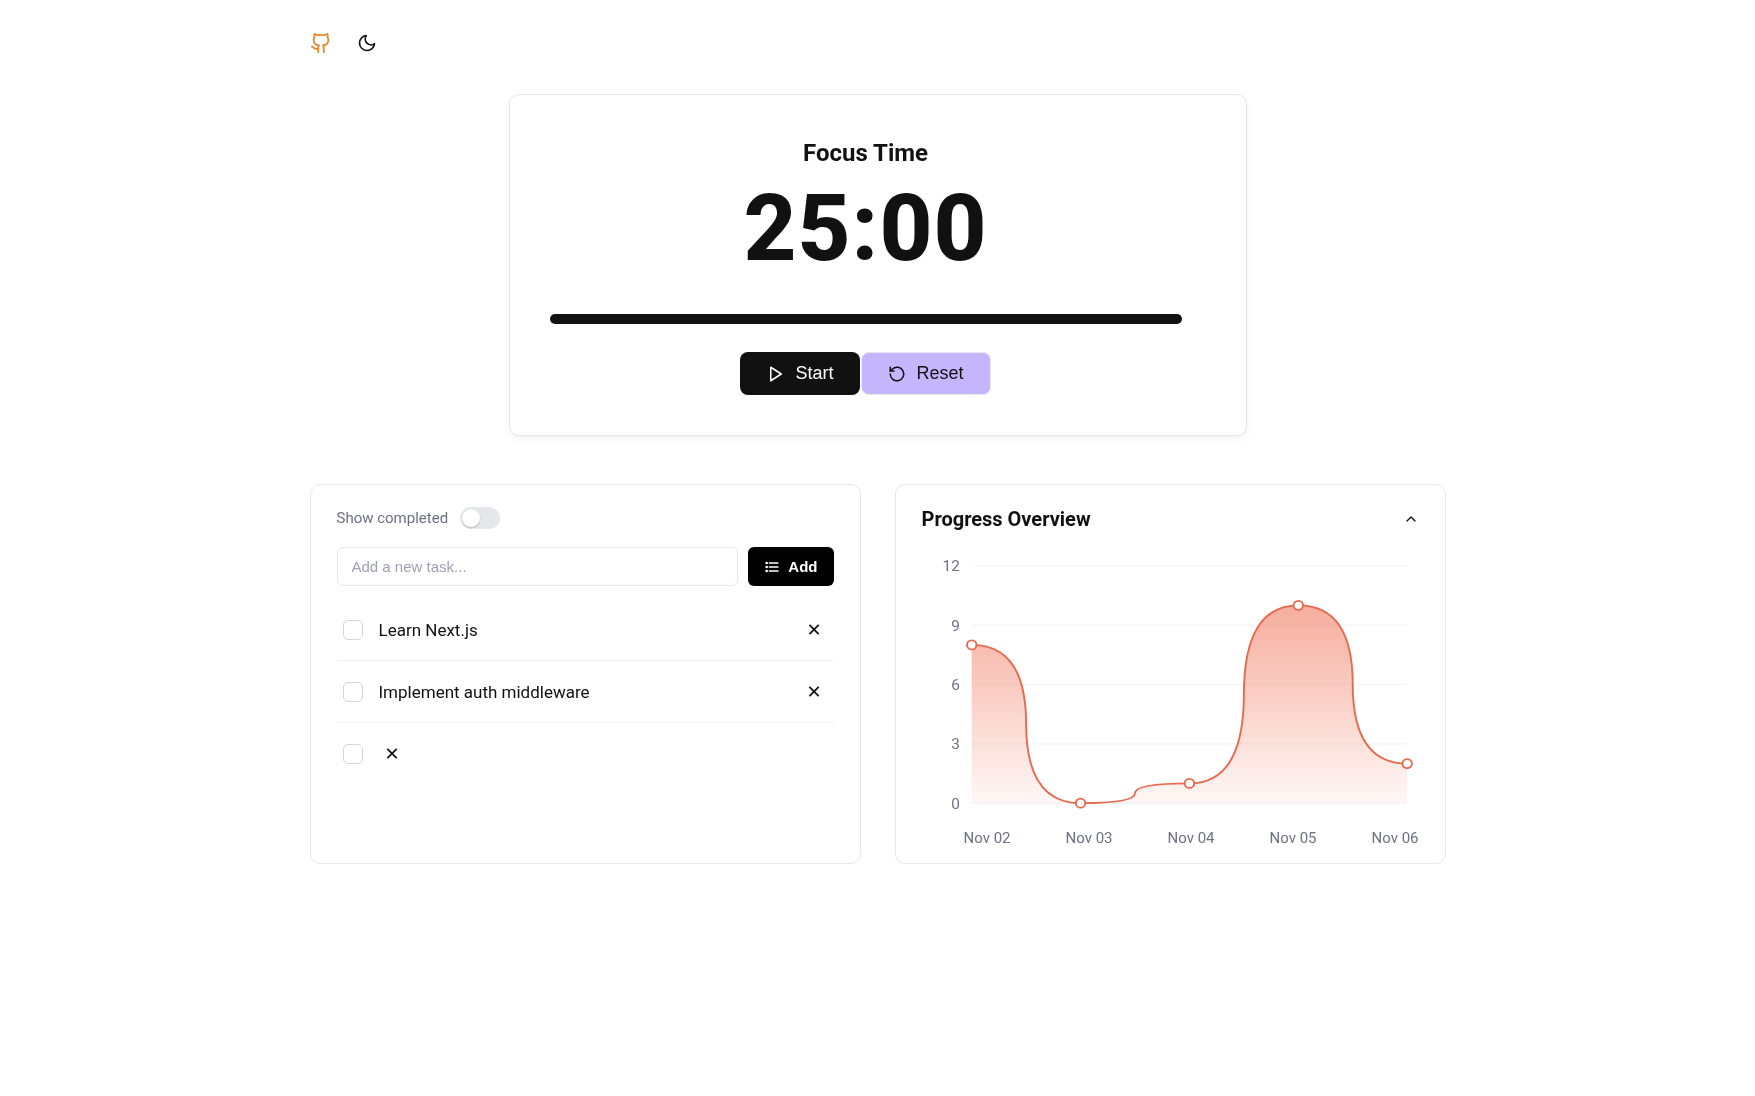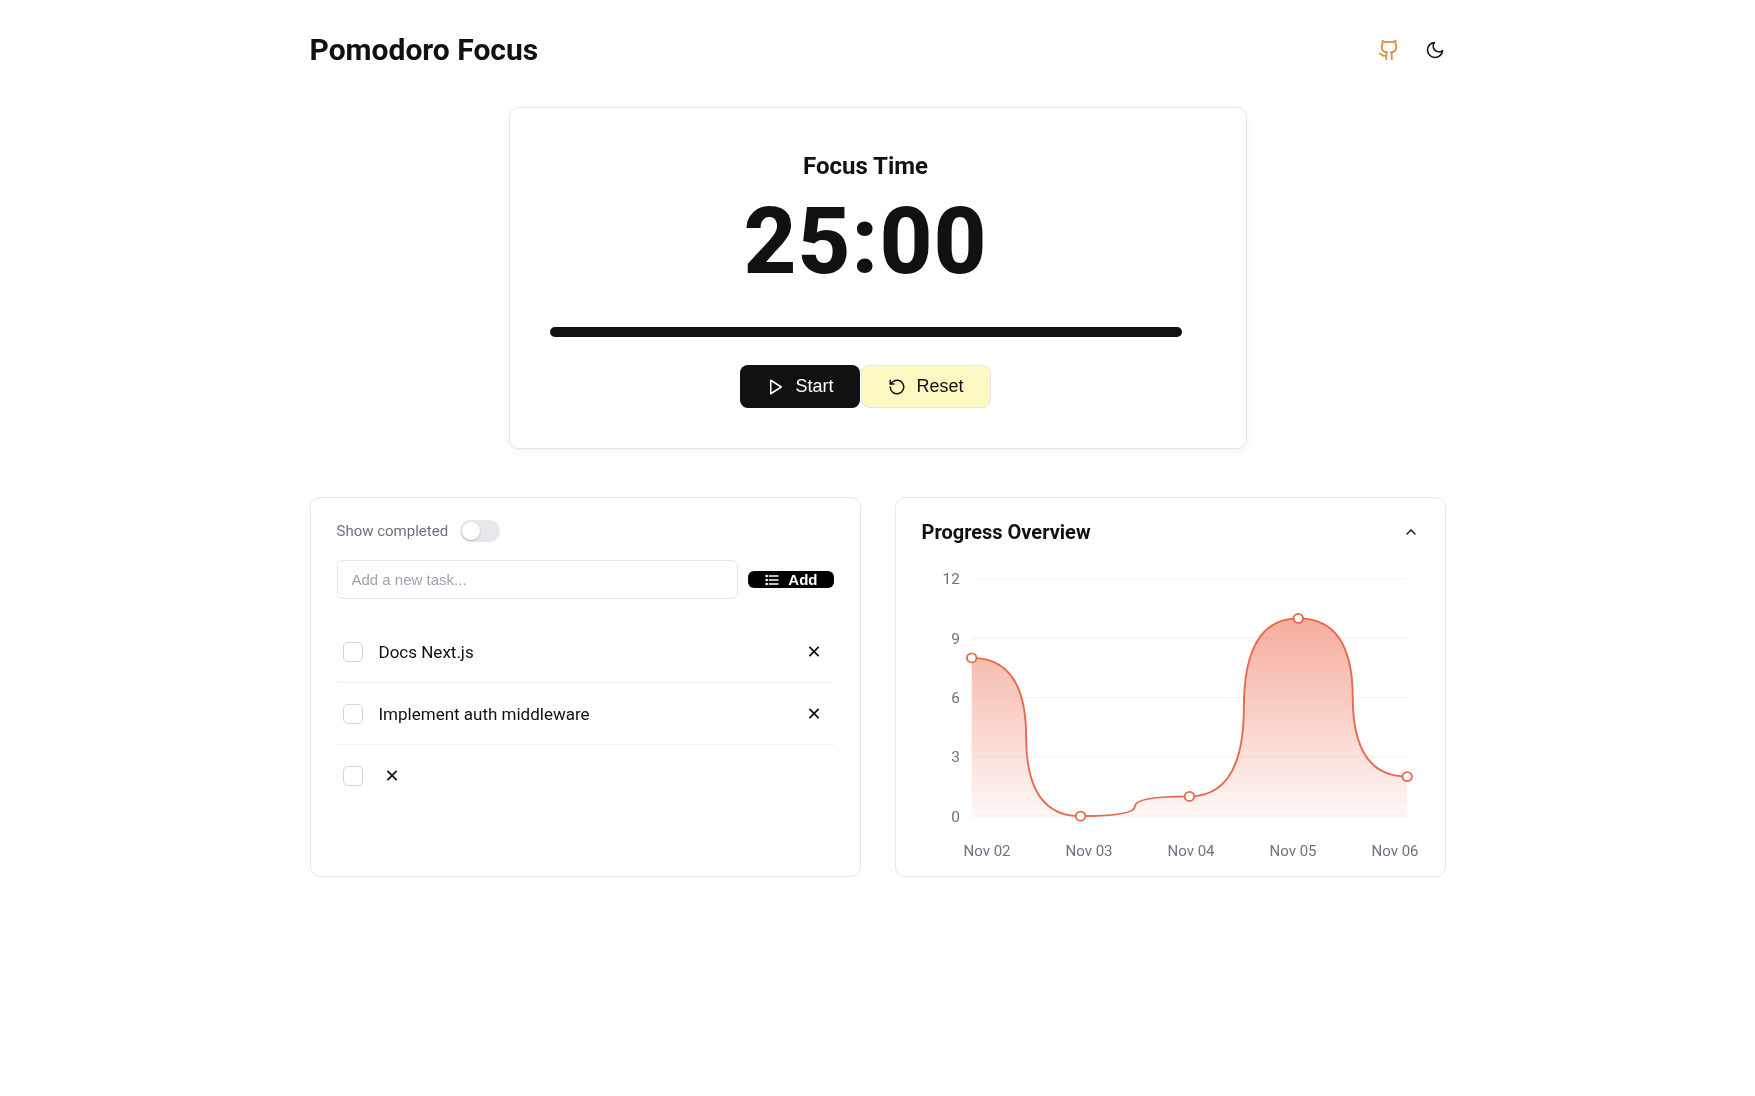--- a/index.html
+++ b/index.html
@@ -24,36 +24,36 @@
     padding: 44px 64px 40px 40px;
     text-align: center;
     box-shadow: 0 1px 2px rgba(0,0,0,0.03), 0 4px 12px rgba(0,0,0,0.04);
   }
   .timer-label { font-size: 24px; font-weight: 700; color: #111; margin-bottom: 8px; }
   .timer-value { font-size: 92px; font-weight: 800; letter-spacing: 1px; color: #111; }
   .progress-bar { height: 10px; background:#111; border-radius: 6px; margin: 32px 0 28px 0; }
   .btn-row { display:flex; gap:1px; justify-content:center; }
   .btn { display:inline-flex; align-items:center; gap:10px; padding: 10px 26px; border-radius:8px; font-size:18px; font-weight:500; cursor:pointer; border:1px solid transparent;}
   .btn-primary { background:#111; color:#fff; }
-  .btn-outline { background:#fef9c3; color:#111; border-color:#e5e7eb; }
+  .btn-outline { background:#c4b5fd; color:#111; border-color:#e5e7eb; }
   .panels { display:flex; gap:34px; }
   .panel {
     flex:1;
     border:1px solid #e5e7eb;
     border-radius:10px;
     padding: 22px 26px 26px 26px;
     min-height: 380px;
   }
   .panel-header { display:flex; justify-content:space-between; align-items:center; margin-bottom: 28px;}
   .panel-title { font-size:20px; font-weight:700; }
   .toggle-row { display:flex; align-items:center; gap:12px; margin-bottom: 18px;}
   .toggle-label { color:#6b7280; font-size:15px; }
   .switch { width:40px; height:22px; background:#e5e7eb; border-radius:11px; position:relative; cursor:pointer;}
   .switch::after { content:""; position:absolute; left:2px; top:2px; width:18px; height:18px; background:#fff; border-radius:50%; box-shadow:0 1px 2px rgba(0,0,0,.2);}
-  .add-row { display:flex; gap:10px; margin-bottom: 22px; align-items: center;}
+  .add-row { display:flex; gap:10px; margin-bottom: 13px;}
   .task-input { flex:1; border:1px solid #e5e7eb; border-radius:6px; padding:10px 14px; font-size:15px; }
   .task-input::placeholder { color:#9ca3af;}
   .add-btn { background:#000000; color:#fff; border:none; border-radius:6px; padding:0 16px; font-size:15px; font-weight:600; display:inline-flex; align-items:center; gap:8px; cursor:pointer;}
   .task-list { display:flex; flex-direction:column; }
   .task-item { display:flex; align-items:center; padding:16px 6px; border-bottom:1px solid #f1f1f1;}
   .task-item:last-child { border-bottom:none;}
   .task-check { width:20px; height:20px; border:1.5px solid #d1d5db; border-radius:5px; margin-right:16px; cursor:pointer;}
   .task-text { flex:1; font-size:17px; color:#111;}
   .task-del { font-size:18px; color:#111; cursor:pointer; padding:4px 6px;}
   
@@ -65,21 +65,20 @@
   .pt { fill:#fff; stroke:#e66a4f; stroke-width:1.6;}
   .x-labels { display:flex; justify-content:space-between; padding: 6px 0 0 42px; color:#6b7280; font-size:15px;}
   svg.ico { display:block; }
 </style>
 </head>
 <body>
 
 <div class="container">
 
   <div class="header">
-    <h1 class="title">Pomodoro Focus</h1>
     <div class="header-icons">
       <span class="icn">
         <svg class="ico" width="22" height="22" viewBox="0 0 24 24" fill="none" stroke="#e08b36" stroke-width="2" stroke-linecap="round" stroke-linejoin="round">
           <path d="M15 22v-4a4.8 4.8 0 0 0-1-3.5c3 0 6-2 6-5.5.08-1.25-.27-2.48-1-3.5.28-1.15.28-2.35 0-3.5 0 0-1 0-3 1.5-2.64-.5-5.36-.5-8 0C6 2 5 2 5 2c-.3 1.15-.3 2.35 0 3.5A5.4 5.4 0 0 0 4 9c0 3.5 3 5.5 6 5.5-.39.49-.68 1.05-.85 1.65-.17.6-.22 1.23-.15 1.85v4"></path>
           <path d="M9 18c-4.51 2-5-2-7-2"></path>
         </svg>
       </span>
       <span class="icn">
         <svg class="ico" width="20" height="20" viewBox="0 0 24 24" fill="none" stroke="#111" stroke-width="2" stroke-linecap="round" stroke-linejoin="round">
           <path d="M21 12.79A9 9 0 1 1 11.21 3 7 7 0 0 0 21 12.79z"></path>
@@ -135,21 +134,21 @@
                 <circle cx="4" cy="18" r="1"></circle>
             </svg>
           </span>
           <span>Add</span>
         </button>
       </div>
 
       <div class="task-list">
         <div class="task-item">
           <span class="task-check"></span>
-          <span class="task-text">Docs Next.js</span>
+          <span class="task-text">Learn Next.js</span>
           <span class="task-del">✕</span>
         </div>
         <div class="task-item">
           <span class="task-check"></span>
           <span class="task-text">Implement auth middleware</span>
           <span class="task-del">✕</span>
         </div>
         <div class="task-item">
           <span class="task-check"></span>
           <span class="task-del">✕</span>

